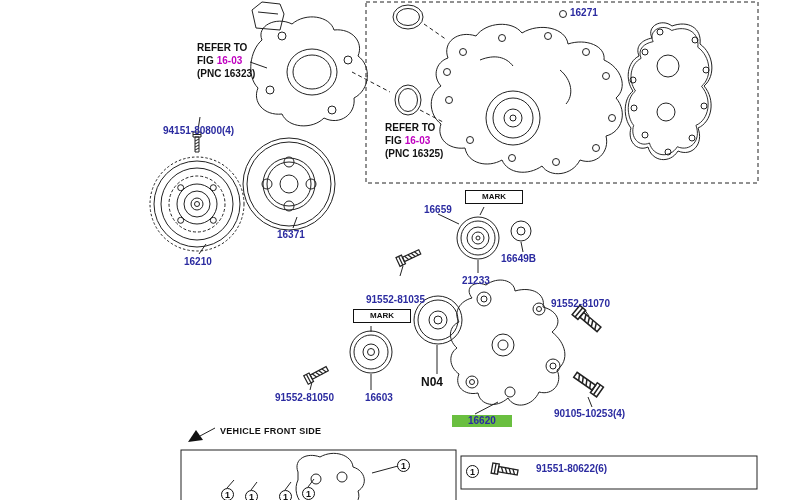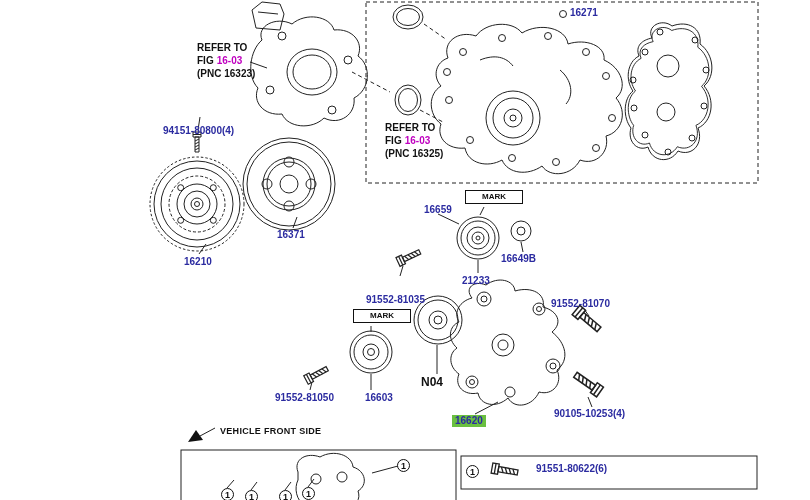--- a/index.html
+++ b/index.html
@@ -9,21 +9,21 @@
   svg.art { position:absolute; left:0; top:0; }
   svg.art path, svg.art circle, svg.art ellipse, svg.art line, svg.art rect, svg.art polyline {
     fill:none; stroke:#222; stroke-width:1;
   }
   .pn { position:absolute; color:#2b2ba0; font-size:10px; font-weight:bold; white-space:nowrap; line-height:12px; }
   .blk { position:absolute; color:#111; font-size:12px; font-weight:bold; white-space:nowrap; line-height:12px; }
   .refer { position:absolute; color:#111; font-size:10px; font-weight:bold; line-height:13px; white-space:nowrap; }
   .fig-link { color:#c000c0; margin-left:3px; }
   .mark { position:absolute; border:1px solid #111; background:#fff; color:#111;
           font-size:8px; font-weight:bold; padding:1px 16px; line-height:10px;text-align:right; }
-  .hl { background:#6abf40; padding:0 3px; }
+  .hl { background:#6abf40; padding:0 16px; }
   .callout { position:absolute; width:13px; height:13px; border:1px solid #111; border-radius:50%;
              background:#fff; color:#111; font-size:9px; font-weight:bold;
              display:flex; align-items:center; justify-content:center; }
   .vfs { position:absolute; color:#111; font-size:9px; font-weight:bold; letter-spacing:0.3px; }
 </style>
 </head>
 <body>
 
 <div class="canvas">
 

